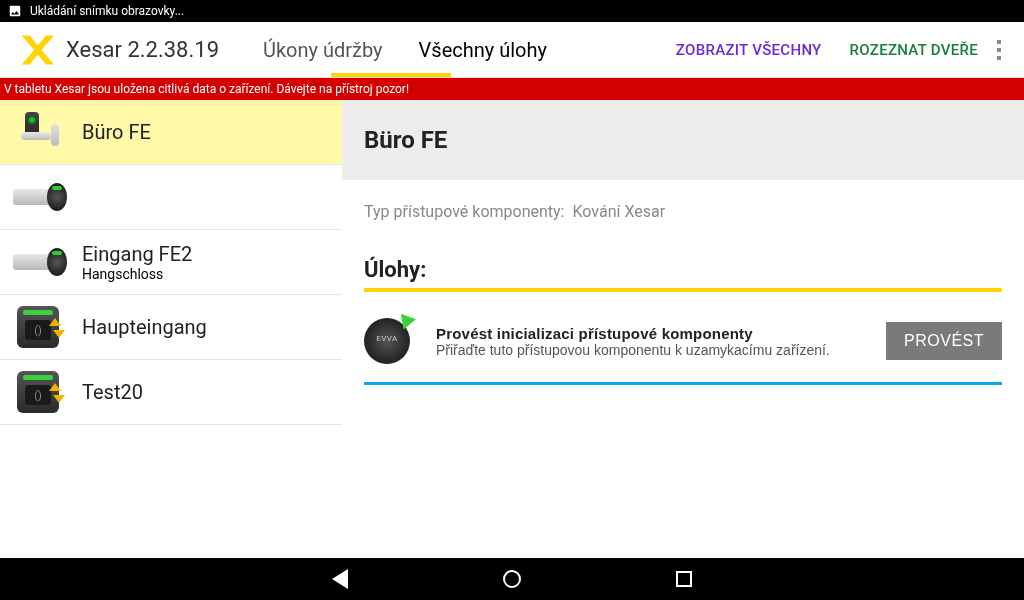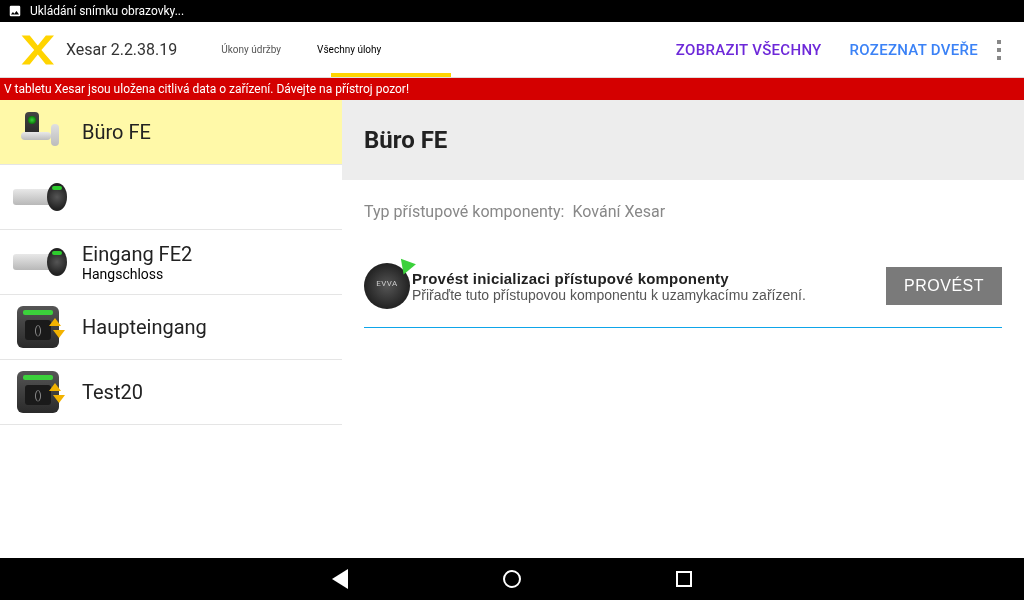--- a/index.html
+++ b/index.html
@@ -3,27 +3,27 @@
 <meta charset="utf-8">
 <style>
   * { box-sizing: border-box; margin: 0; padding: 0; }
   body { font-family: Roboto, Arial, sans-serif; width:1024px; height:600px; overflow:hidden; background:#fff; }
 
   .status-bar { background:#000; color:#fff; height:22px; display:flex; align-items:center; padding:0 8px; font-size:12px; }
   .status-bar .icon-svg { width:14px; height:14px; margin-right:8px; fill:#fff; }
 
   .action-bar { background:#fff; height:56px; display:flex; align-items:center; border-bottom:1px solid #ddd; position:relative; }
   .logo { width:40px; height:40px; margin:0 10px 0 16px; display:flex; align-items:center; justify-content:center; }
-  .app-title { font-size:16px; color:#333; margin-right:26px; }
-  .tab { height:56px; display:flex; align-items:center; padding:0 18px; font-size:10px; color:#555; cursor:pointer; }
+  .app-title { font-size:22px; color:#333; margin-right:26px; }
+  .tab { height:56px; display:flex; align-items:center; padding:0 18px; font-size:20px; color:#555; cursor:pointer; }
   .tab.active { color:#000; }
   .tab.active::after { content:""; position:absolute; bottom:0; height:4px; background:#ffd400; width:120px; left:331px; }
   .spacer { flex:1; }
   .action-btn { font-size:15px; font-weight:500; padding:0 14px; color:#6d28d9; cursor:pointer; letter-spacing:0.3px; }
-  .action-btn.strong { color:#3b82f6; }
+  .action-btn.strong { color:#15803d; }
   .overflow { width:32px; display:flex; flex-direction:column; align-items:center; gap:4px; padding-right:18px; cursor:pointer; }
   .overflow span { width:4px; height:4px; background:#888; border-radius:0; }
 
   .warn-bar { background:#d40000; color:#fff; font-size:12px; padding:2px 4px; height:22px; display:flex; align-items:center; }
 
   .content { display:flex; height:458px; }
   .sidebar { width:342px; background:#fff; overflow:hidden; }
   .list-item { display:flex; align-items:center; height:65px; padding:0 12px; border-bottom:1px solid #e5e5e5; cursor:pointer; gap:18px; }
   .list-item.selected { background:#fff9a8; }
   .list-item .thumb { width:52px; height:42px; display:flex; align-items:center; justify-content:center; flex-shrink:0; }
@@ -54,21 +54,21 @@
   .sync-arrows::after{bottom:0;right:2px;border-top:8px solid #f2b200;}
 
   .detail { flex:1; display:flex; flex-direction:column; }
   .detail-header { background:#ededed; padding:26px 22px; }
   .detail-title { font-size:24px; font-weight:bold; color:#222; }
   .detail-body { padding:22px; }
   .meta-row { color:#888; font-size:16px; margin-bottom:36px; }
   .meta-row .val { color:#888; margin-left:4px; }
   .section-h { font-size:22px; font-weight:bold; color:#222; border-bottom:4px solid #ffd400; padding-bottom:6px; margin-bottom:20px; }
 
-  .task-row { display:flex; align-items:center; gap:2px; padding:6px 0 18px; border-bottom:1px solid #0ea5e9; }
+  .task-row { display:flex; align-items:center; gap:26px; padding:6px 0 18px; border-bottom:3px solid #0ea5e9; }
   .task-icon { width:46px; height:46px; border-radius:50%; background:radial-gradient(circle,#555 0%,#222 70%); position:relative; flex-shrink:0; }
   .task-icon .badge{position:absolute;top:-2px;right:-4px;width:0;height:0;border-left:8px solid transparent;border-right:8px solid transparent;border-top:14px solid #3bd13b;transform:rotate(20deg);}
   .task-icon .txtE{position:absolute;top:16px;left:0;right:0;text-align:center;font-size:8px;color:#ccc;letter-spacing:0.5px;}
   .task-text { flex:1; }
   .task-title { font-weight:bold; font-size:15px; color:#222; font-family: Arial Narrow, Arial, sans-serif; letter-spacing:0.2px; }
   .task-sub { font-size:14px; color:#555; font-family: Arial Narrow, Arial, sans-serif; }
   .task-btn { background:#7a7a7a; color:#fff; font-weight:500; font-size:16px; padding:10px 18px; border:none; cursor:pointer; letter-spacing:0.5px; }
 
   .nav-bar { background:#000; height:42px; display:flex; align-items:center; justify-content:center; gap:150px; }
   .nav-bar .nav-i { width:22px; height:22px; display:flex; align-items:center; justify-content:center; cursor:pointer; }
@@ -175,20 +175,21 @@
 
   <div class="detail">
     <div class="detail-header">
       <div class="detail-title">Büro FE</div>
     </div>
     <div class="detail-body">
       <div class="meta-row">
         <span>Typ přístupové komponenty:</span>
         <span class="val">Kování Xesar</span>
       </div>
+      <div class="section-h">Úlohy:</div>
 
       <div class="task-row">
         <div class="task-icon">
           <div class="badge"></div>
             <div class="txtE">EVVA</div>
         </div>
         <div class="task-text">
           <div class="task-title">Provést inicializaci přístupové komponenty</div>
           <div class="task-sub">Přiřaďte tuto přístupovou komponentu k uzamykacímu zařízení.</div>
         </div>

